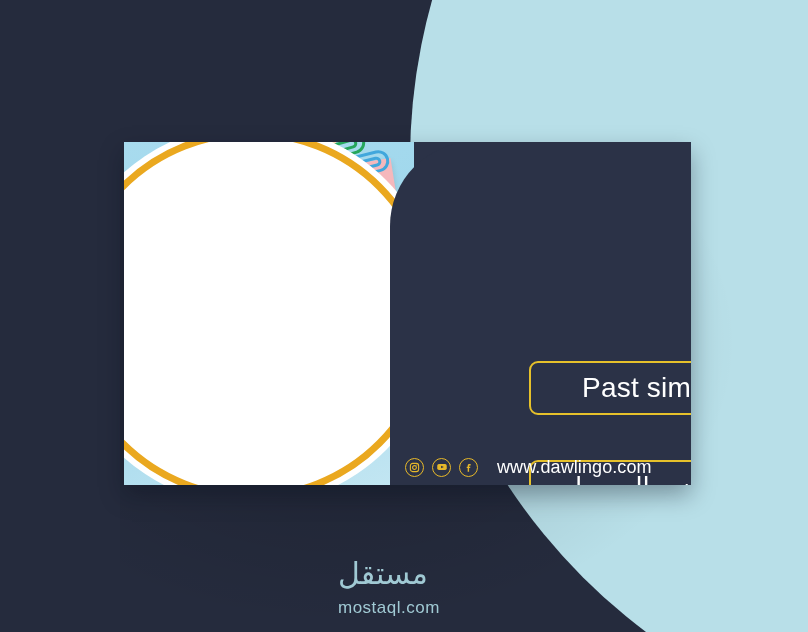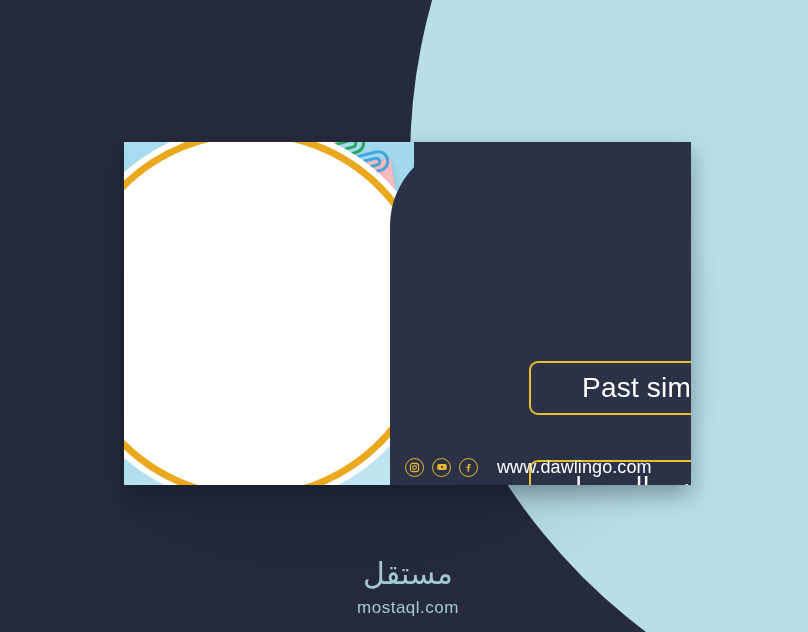--- a/index.html
+++ b/index.html
@@ -39,21 +39,21 @@
     background: radial-gradient(ellipse at 35% 40%, rgba(0,0,0,0.22), rgba(0,0,0,0) 70%);
     pointer-events: none;
   }
 
   
   .watermark {
     position: absolute;
     left: 338px;
     top: 558px;
     width: 140px;
-    text-align: center;
+    text-align: left;
     color: #a7d2dc;
     user-select: none;
   }
   .watermark .wm-ar {
     font-family: "DejaVu Sans", sans-serif;
     font-size: 30px;
     line-height: 32px;
     letter-spacing: 1px;
     opacity: 0.95;
   }

